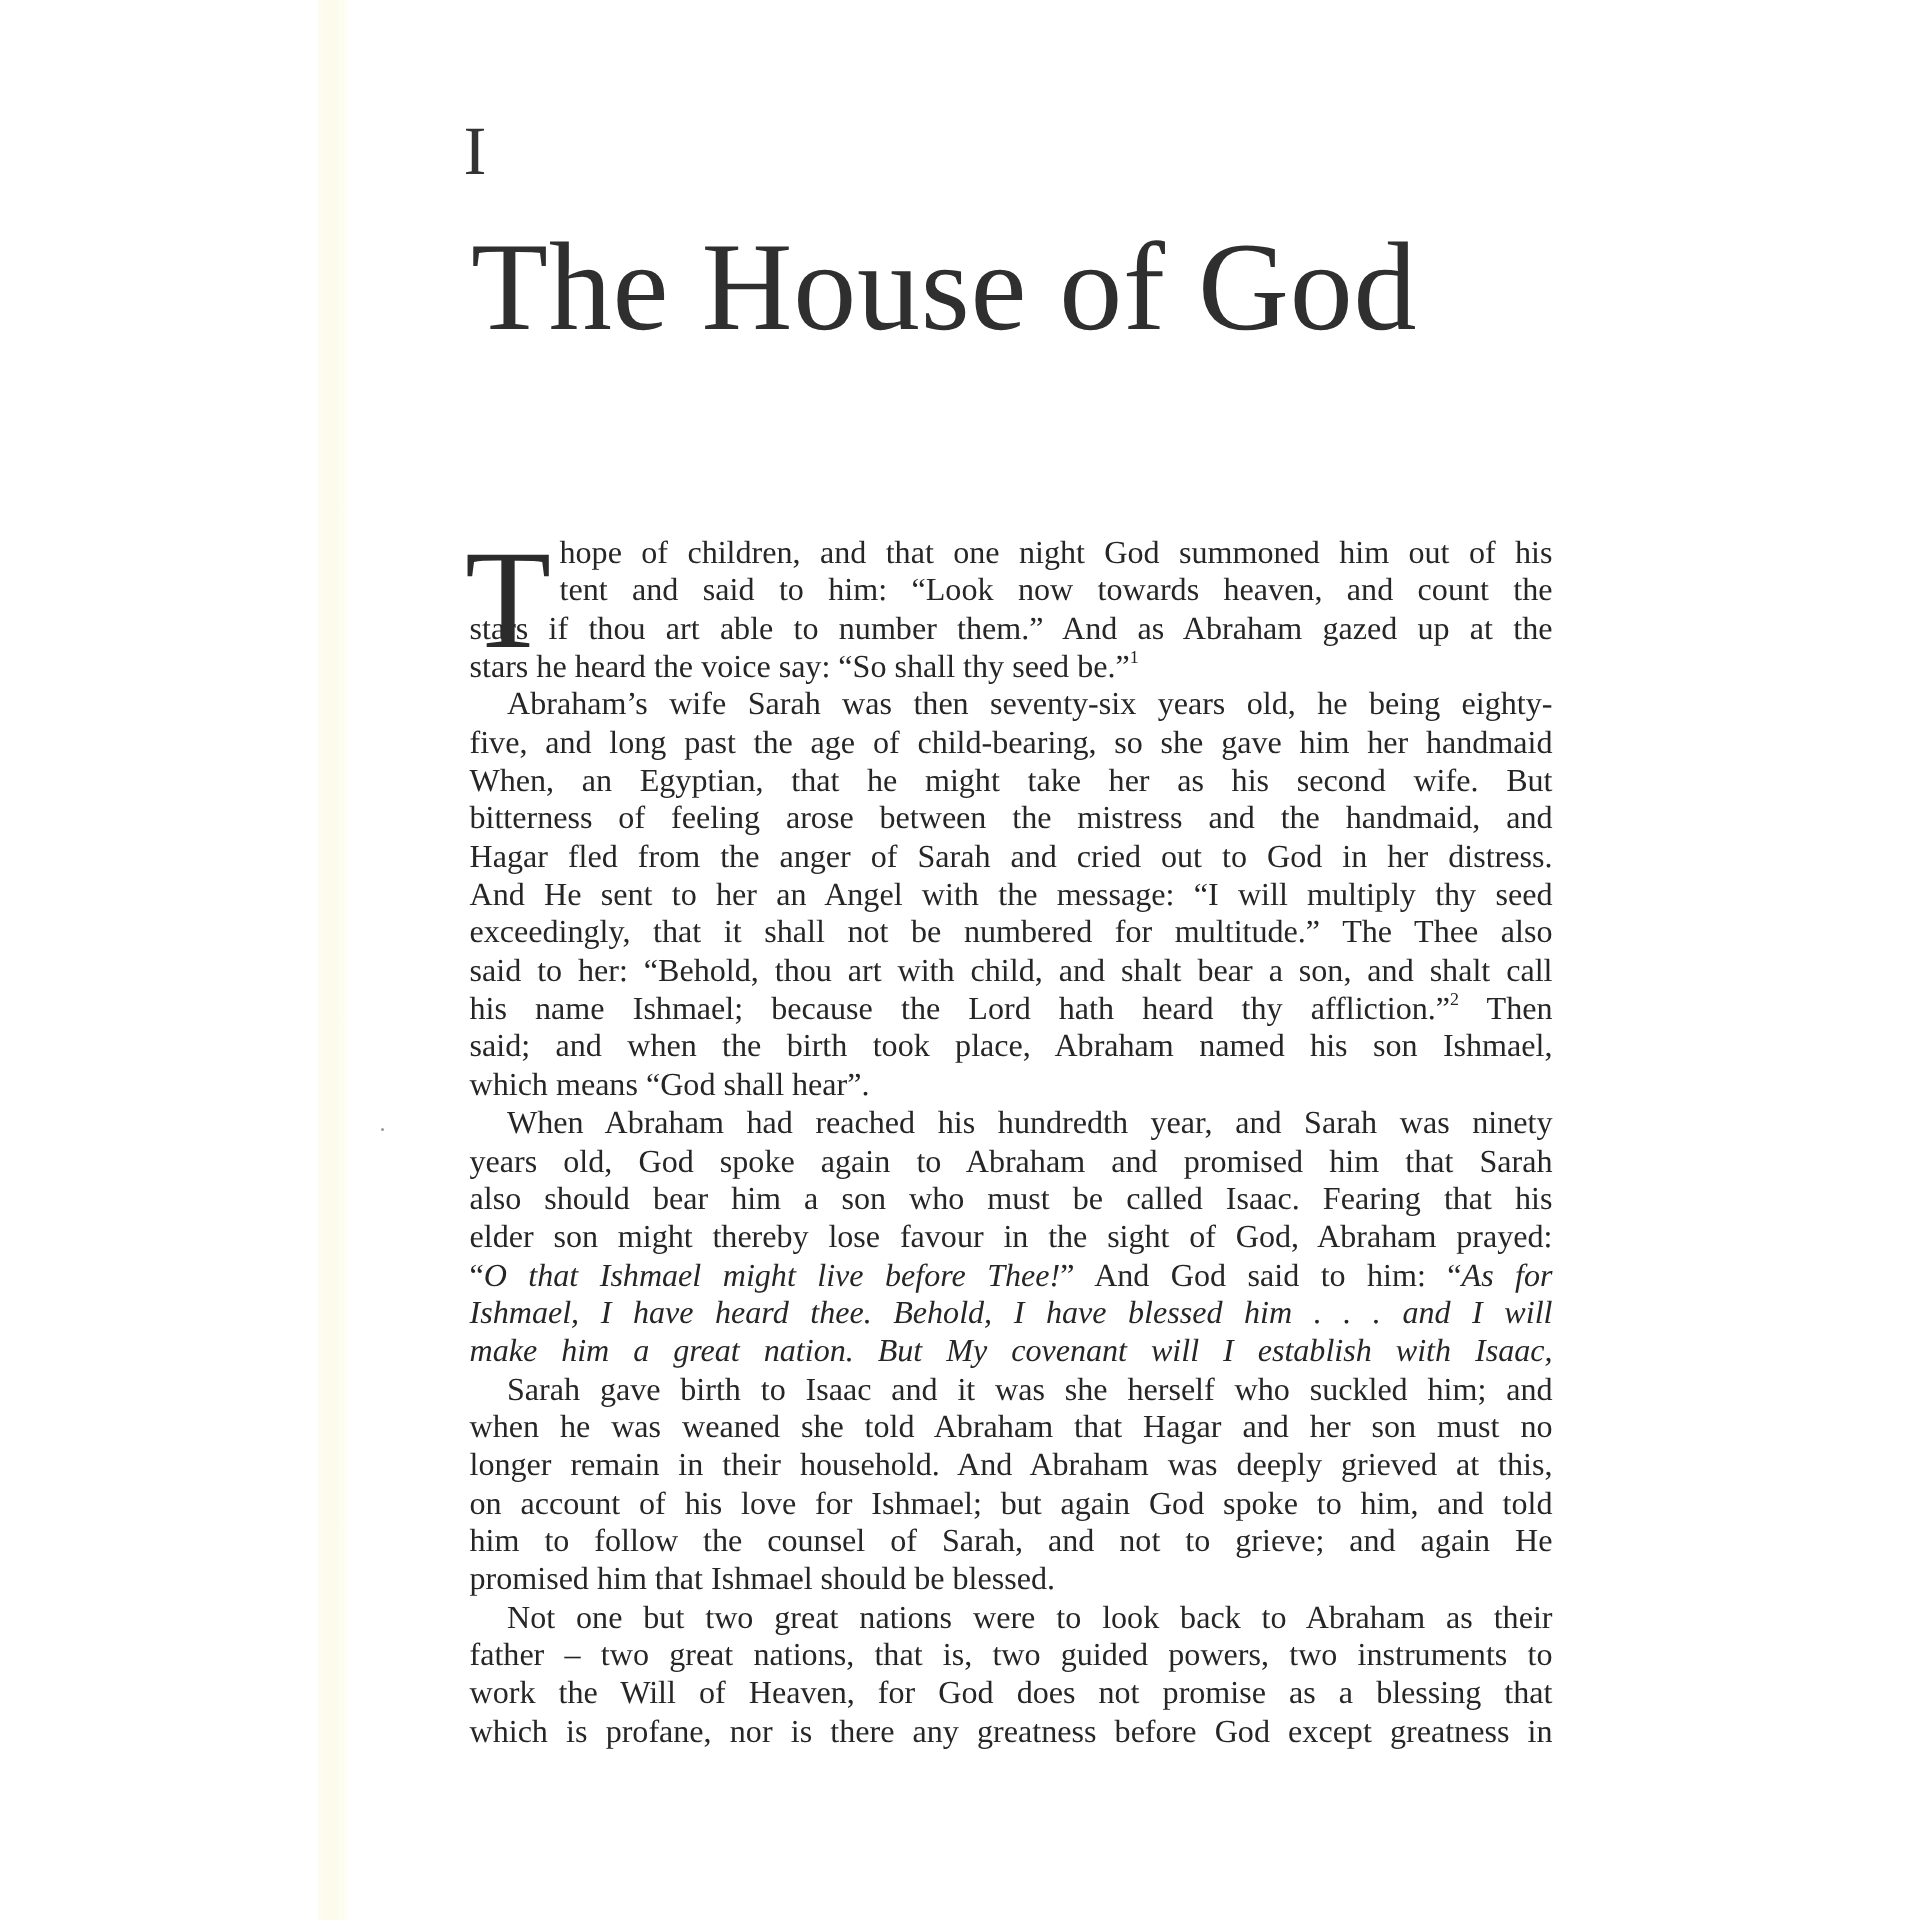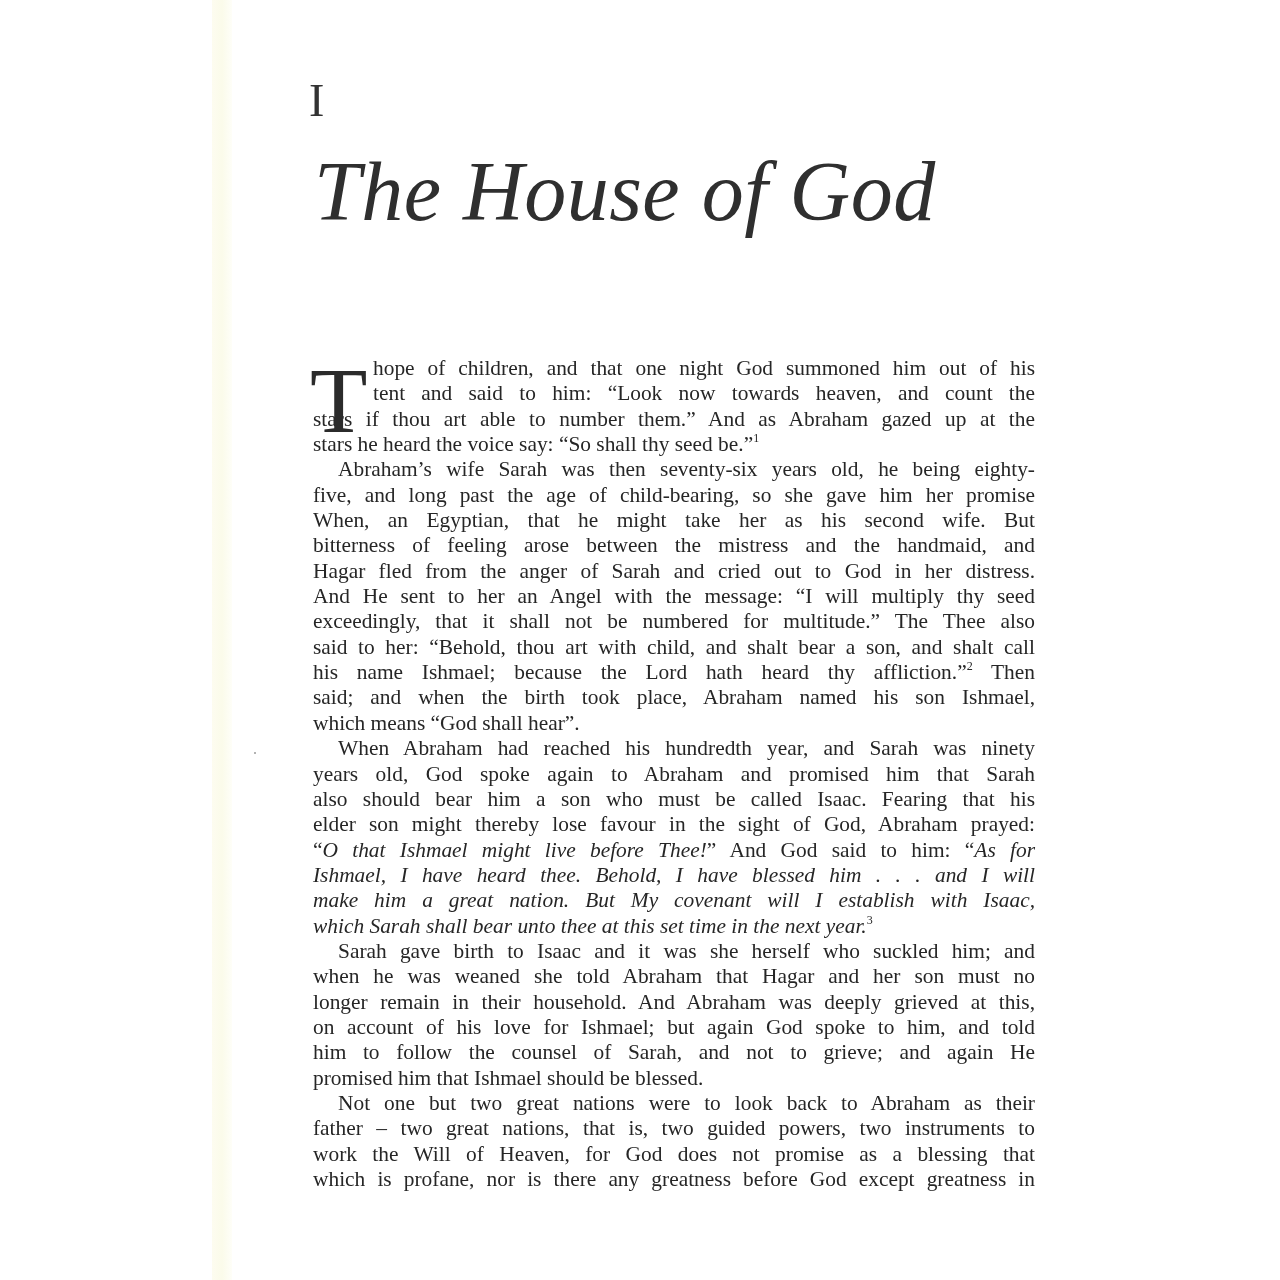--- a/index.html
+++ b/index.html
@@ -13,21 +13,21 @@
     position:absolute; left:212px; top:0; width:20px; height:1280px;
     background:linear-gradient(to right,#fdfcf0,#fbfbea 50%,#fefef8);
   }
   .speck { position:absolute; width:2px; height:2px; background:#9a9a9a; border-radius:50%; }
   .chapter-num {
     position:absolute; left:309px; top:78px;
     font-size:46px; line-height:46px; color:#333;
   }
   .chapter-title {
     position:absolute; left:314px; top:146px;
-    font-size:84px; line-height:92px; font-style:italic; color:#2f2f2f;
+    font-size:84px; line-height:92px; color:#2f2f2f;
     letter-spacing:0.5px; white-space:nowrap;
   }
   .body-text {
     position:absolute; left:313px; top:356px; width:722px;
   }
   .line {
     height:25.35px; line-height:25.35px; font-size:21.4px;
     white-space:nowrap; text-align:justify; text-align-last:justify;
     color:#262626;
   }
@@ -56,41 +56,40 @@
 
   <div>
     <div class="line cap">hope of children, and that one night God summoned him out of his</div>
     <div class="line cap">tent and said to him: “Look now towards heaven, and count the</div>
     <div class="line">stars if thou art able to number them.” And as Abraham gazed up at the</div>
     <div class="line last"><span>stars he heard the voice say: “So shall thy seed be.”</span><sup>1</sup></div>
   </div>
 
   <div>
     <div class="line indent">Abraham’s wife Sarah was then seventy-six years old, he being eighty-</div>
-    <div class="line">five, and long past the age of child-bearing, so she gave him her promise</div>
+    <div class="line">five, and long past the age of child-bearing, so she gave him her handmaid</div>
     <div class="line">When, an Egyptian, that he might take her as his second wife. But</div>
     <div class="line">bitterness of feeling arose between the mistress and the handmaid, and</div>
     <div class="line">Hagar fled from the anger of Sarah and cried out to God in her distress.</div>
     <div class="line">And He sent to her an Angel with the message: “I will multiply thy seed</div>
     <div class="line">exceedingly, that it shall not be numbered for multitude.” The Thee also</div>
     <div class="line">said to her: “Behold, thou art with child, and shalt bear a son, and shalt call</div>
     <div class="line"><span>his name Ishmael; because the Lord hath heard thy affliction.”</span><sup>2</sup><span> Then</span></div>
     <div class="line">said; and when the birth took place, Abraham named his son Ishmael,</div>
     <div class="line last">which means “God shall hear”.</div>
   </div>
 
   <div>
     <div class="line indent">When Abraham had reached his hundredth year, and Sarah was ninety</div>
     <div class="line">years old, God spoke again to Abraham and promised him that Sarah</div>
     <div class="line">also should bear him a son who must be called Isaac. Fearing that his</div>
     <div class="line">elder son might thereby lose favour in the sight of God, Abraham prayed:</div>
     <div class="line"><span>“</span><i>O that Ishmael might live before Thee!</i><span>” And God said to him: “</span><i>As for</i></div>
     <div class="line"><i>Ishmael, I have heard thee. Behold, I have blessed him . . . and I will</i></div>
     <div class="line"><i>make him a great nation. But My covenant will I establish with Isaac,</i></div>
-    <div class="line last"><i>which Sarah shall bear unto thee at this set time in the next year.</i><sup>3</sup></div>
   </div>
 
   <div>
     <div class="line indent">Sarah gave birth to Isaac and it was she herself who suckled him; and</div>
     <div class="line">when he was weaned she told Abraham that Hagar and her son must no</div>
     <div class="line">longer remain in their household. And Abraham was deeply grieved at this,</div>
     <div class="line">on account of his love for Ishmael; but again God spoke to him, and told</div>
     <div class="line">him to follow the counsel of Sarah, and not to grieve; and again He</div>
     <div class="line last">promised him that Ishmael should be blessed.</div>
   </div>

